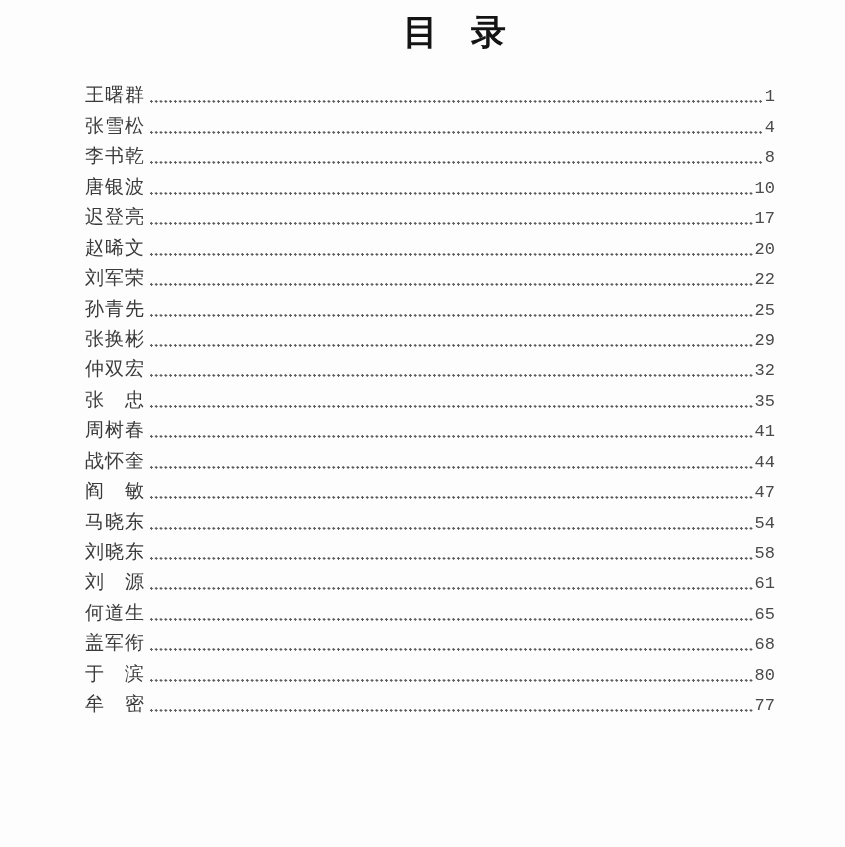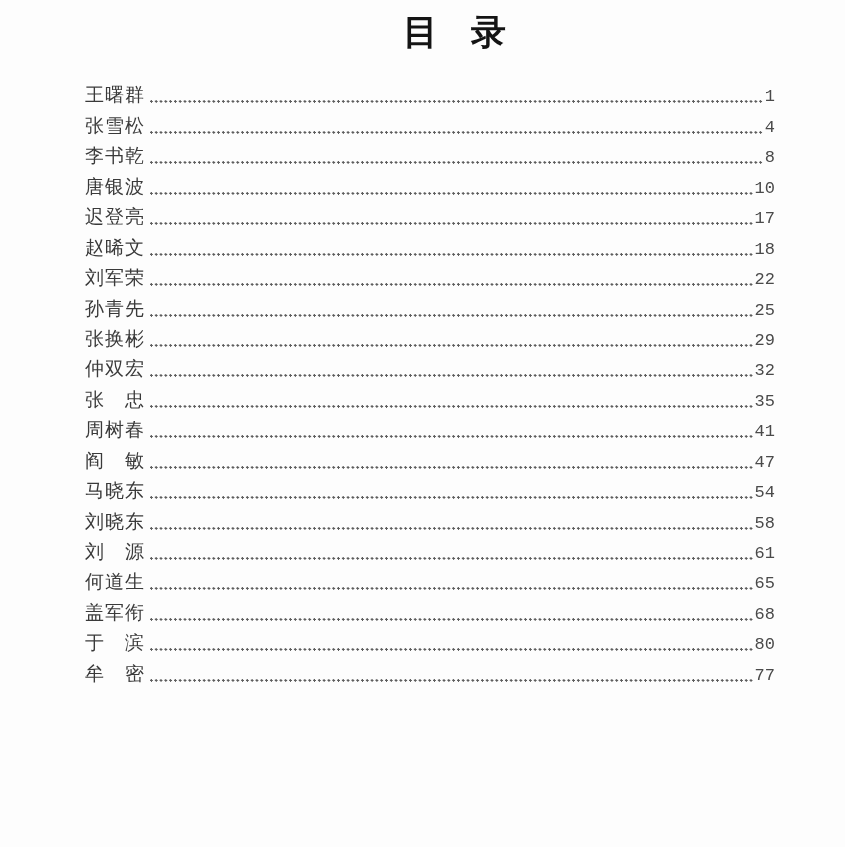--- a/index.html
+++ b/index.html
@@ -102,21 +102,21 @@
 
   <div class="toc-row">
     <span class="toc-name">迟登亮</span>
     <span class="toc-leader"></span>
     <span class="toc-page">17</span>
   </div>
 
   <div class="toc-row">
     <span class="toc-name">赵晞文</span>
     <span class="toc-leader"></span>
-    <span class="toc-page">18</span>
+    <span class="toc-page">20</span>
   </div>
 
   <div class="toc-row">
     <span class="toc-name">刘军荣</span>
     <span class="toc-leader"></span>
     <span class="toc-page">22</span>
   </div>
 
   <div class="toc-row">
     <span class="toc-name">孙青先</span>
@@ -142,20 +142,25 @@
     <span class="toc-page">35</span>
   </div>
 
 
   <div class="toc-row">
     <span class="toc-name">周树春</span>
     <span class="toc-leader"></span>
     <span class="toc-page">41</span>
   </div>
 
+  <div class="toc-row">
+    <span class="toc-name">战怀奎</span>
+    <span class="toc-leader"></span>
+    <span class="toc-page">44</span>
+  </div>
 
   <div class="toc-row">
     <span class="toc-name">阎　敏</span>
     <span class="toc-leader"></span>
     <span class="toc-page">47</span>
   </div>
 
 
   <div class="toc-row">
     <span class="toc-name">马晓东</span>

